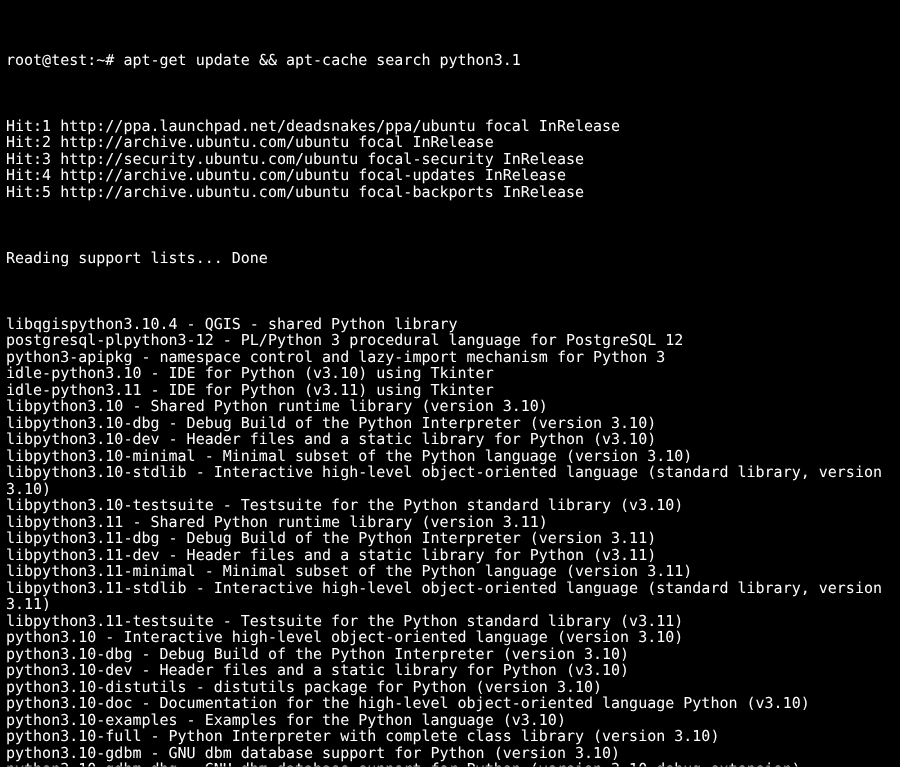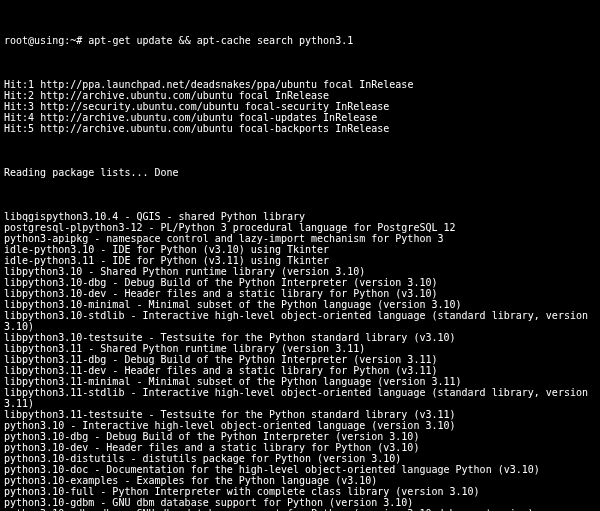--- a/index.html
+++ b/index.html
@@ -8,23 +8,23 @@
   .url{color:#fff;}
   .hit{color:#fff}
   .pkg{color:#fff}
   .line{display:block}
 </style>
 </head>
 <body>
 
 <div class="term">
 
-  <span class="line"><span class="prompt">root@using:~#</span> <span>apt-get update &amp;&amp; apt-cache search python3.1</span></span>
+  <span class="line"><span class="prompt">root@test:~#</span> <span>apt-get update &amp;&amp; apt-cache search python3.1</span></span>
 
   <span id="hits"><span class="line hit">Hit:1 <span class="url">http://ppa.launchpad.net/deadsnakes/ppa/ubuntu</span> focal InRelease</span><span class="line hit">Hit:2 <span class="url">http://archive.ubuntu.com/ubuntu</span> focal InRelease</span><span class="line hit">Hit:3 <span class="url">http://security.ubuntu.com/ubuntu</span> focal-security InRelease</span><span class="line hit">Hit:4 <span class="url">http://archive.ubuntu.com/ubuntu</span> focal-updates InRelease</span><span class="line hit">Hit:5 <span class="url">http://archive.ubuntu.com/ubuntu</span> focal-backports InRelease</span></span>
 
-  <span class="line">Reading package lists... Done</span>
+  <span class="line">Reading support lists... Done</span>
 
   <span id="pkgs"><span class="line pkg">libqgispython3.10.4 - QGIS - shared Python library</span><span class="line pkg">postgresql-plpython3-12 - PL/Python 3 procedural language for PostgreSQL 12</span><span class="line pkg">python3-apipkg - namespace control and lazy-import mechanism for Python 3</span><span class="line pkg">idle-python3.10 - IDE for Python (v3.10) using Tkinter</span><span class="line pkg">idle-python3.11 - IDE for Python (v3.11) using Tkinter</span><span class="line pkg">libpython3.10 - Shared Python runtime library (version 3.10)</span><span class="line pkg">libpython3.10-dbg - Debug Build of the Python Interpreter (version 3.10)</span><span class="line pkg">libpython3.10-dev - Header files and a static library for Python (v3.10)</span><span class="line pkg">libpython3.10-minimal - Minimal subset of the Python language (version 3.10)</span><span class="line pkg">libpython3.10-stdlib - Interactive high-level object-oriented language (standard library, version 3.10)</span><span class="line pkg">libpython3.10-testsuite - Testsuite for the Python standard library (v3.10)</span><span class="line pkg">libpython3.11 - Shared Python runtime library (version 3.11)</span><span class="line pkg">libpython3.11-dbg - Debug Build of the Python Interpreter (version 3.11)</span><span class="line pkg">libpython3.11-dev - Header files and a static library for Python (v3.11)</span><span class="line pkg">libpython3.11-minimal - Minimal subset of the Python language (version 3.11)</span><span class="line pkg">libpython3.11-stdlib - Interactive high-level object-oriented language (standard library, version 3.11)</span><span class="line pkg">libpython3.11-testsuite - Testsuite for the Python standard library (v3.11)</span><span class="line pkg">python3.10 - Interactive high-level object-oriented language (version 3.10)</span><span class="line pkg">python3.10-dbg - Debug Build of the Python Interpreter (version 3.10)</span><span class="line pkg">python3.10-dev - Header files and a static library for Python (v3.10)</span><span class="line pkg">python3.10-distutils - distutils package for Python (version 3.10)</span><span class="line pkg">python3.10-doc - Documentation for the high-level object-oriented language Python (v3.10)</span><span class="line pkg">python3.10-examples - Examples for the Python language (v3.10)</span><span class="line pkg">python3.10-full - Python Interpreter with complete class library (version 3.10)</span><span class="line pkg">python3.10-gdbm - GNU dbm database support for Python (version 3.10)</span><span class="line pkg">python3.10-gdbm-dbg - GNU dbm database support for Python (version 3.10 debug extension)</span></span>
 
   
 
 </div>
 
 </body></html>

